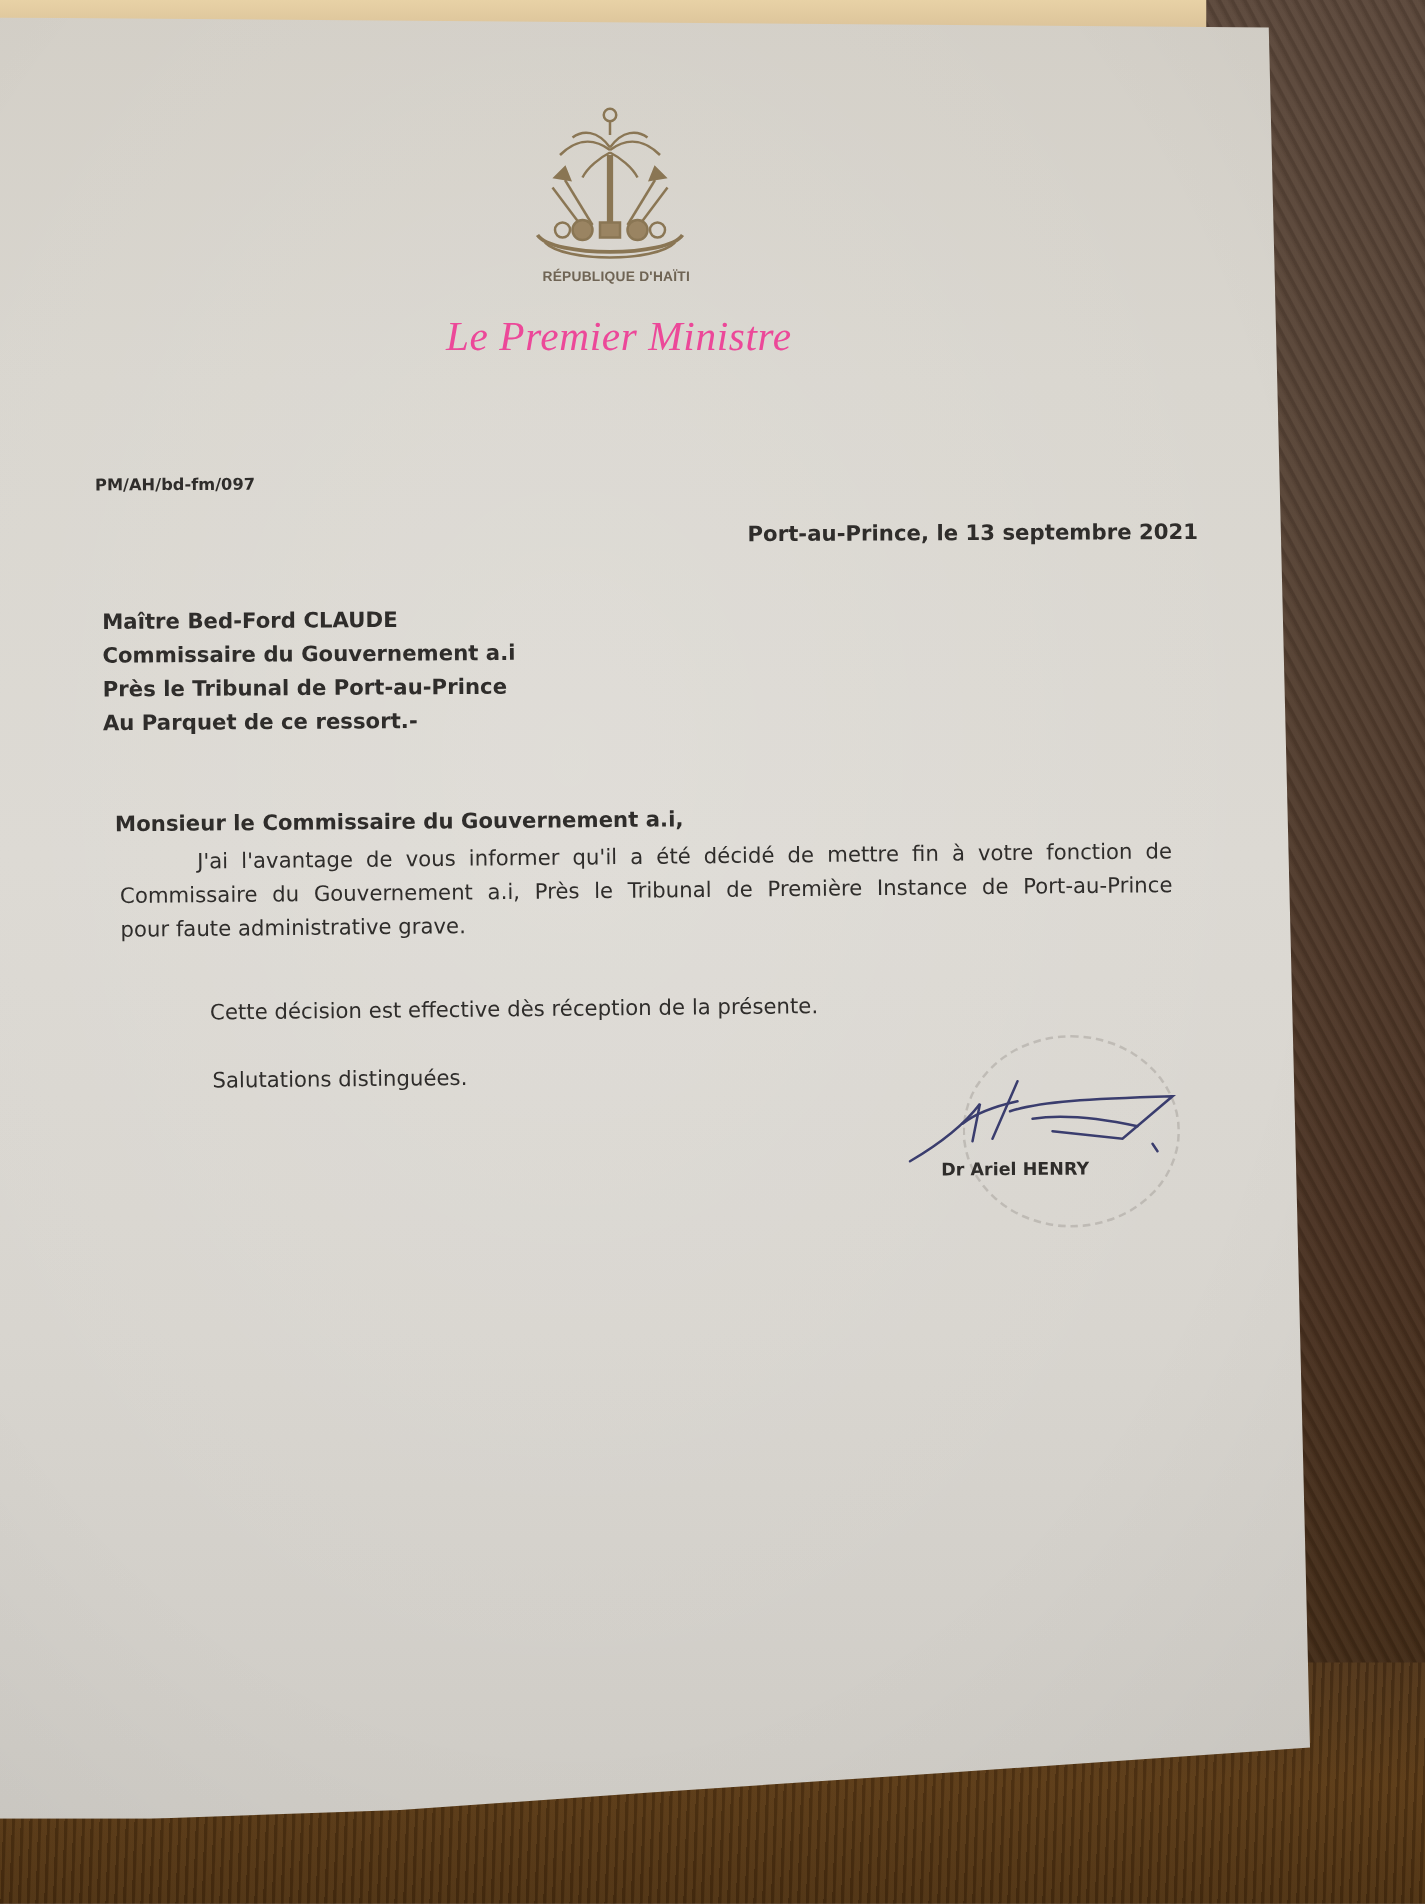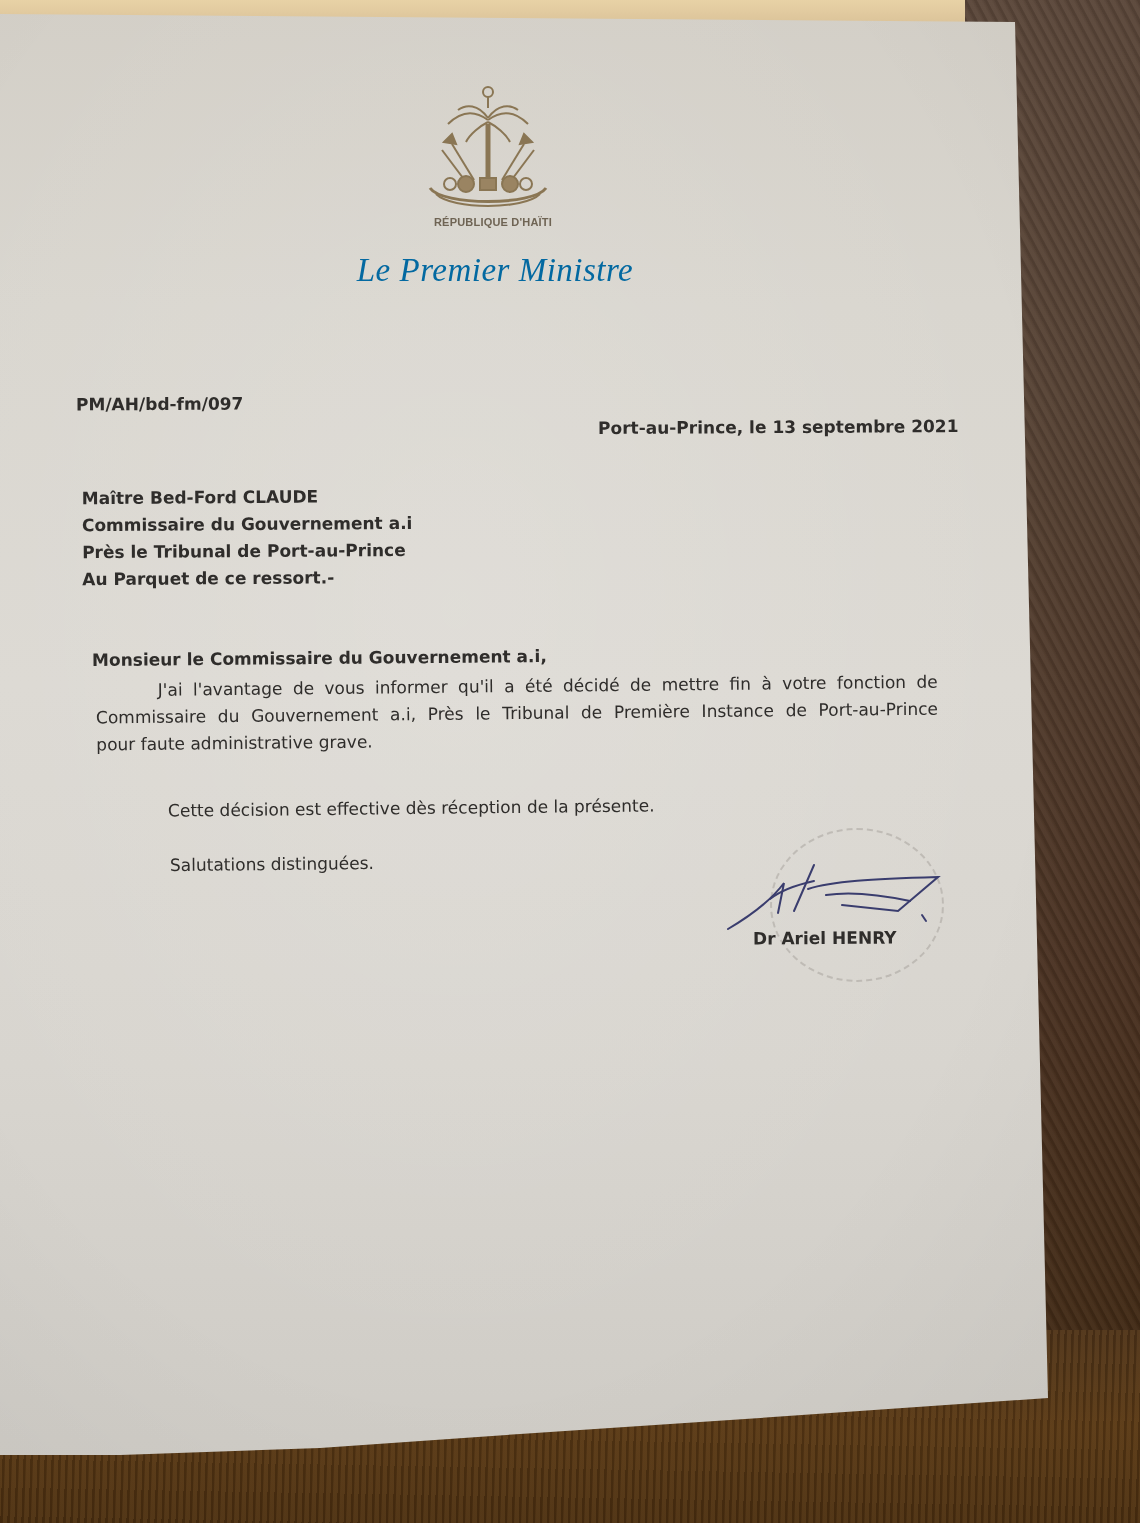--- a/index.html
+++ b/index.html
@@ -68,34 +68,34 @@
     }
     .office {
       position: absolute;
       left: 300px;
       top: 252px;
       width: 390px;
       text-align: center;
       font-family: "Liberation Serif", serif;
       font-style: italic;
       font-size: 33px;
-      color: #0369a1;
+      color: #ec4899;
       letter-spacing: 0.5px;
     }
 
     .body-text {
       position: absolute;
       font-family: "DejaVu Sans", sans-serif;
       color: #2f2d2b;
       white-space: nowrap;
     }
     .ref {
       left: 76px;
-      top: 394px;
-      font-size: 17px;
+      top: 381px;
+      font-size: 13px;
       font-weight: bold;
       transform: rotate(-0.3deg);
     }
     .dateline {
       left: 598px;
       top: 417px;
       font-size: 17px;
       font-weight: bold;
       transform: rotate(-0.3deg);
     }
@@ -142,21 +142,21 @@
     }
     .closing {
       left: 170px;
       top: 854px;
       font-size: 17px;
       transform: rotate(-0.6deg);
     }
     .signer {
       left: 753px;
       top: 928px;
-      font-size: 17px;
+      font-size: 14px;
       font-weight: bold;
       transform: rotate(-0.4deg);
     }
     .seal {
       position: absolute;
       left: 770px;
       top: 828px;
       width: 170px;
       height: 150px;
       border-radius: 50%;

